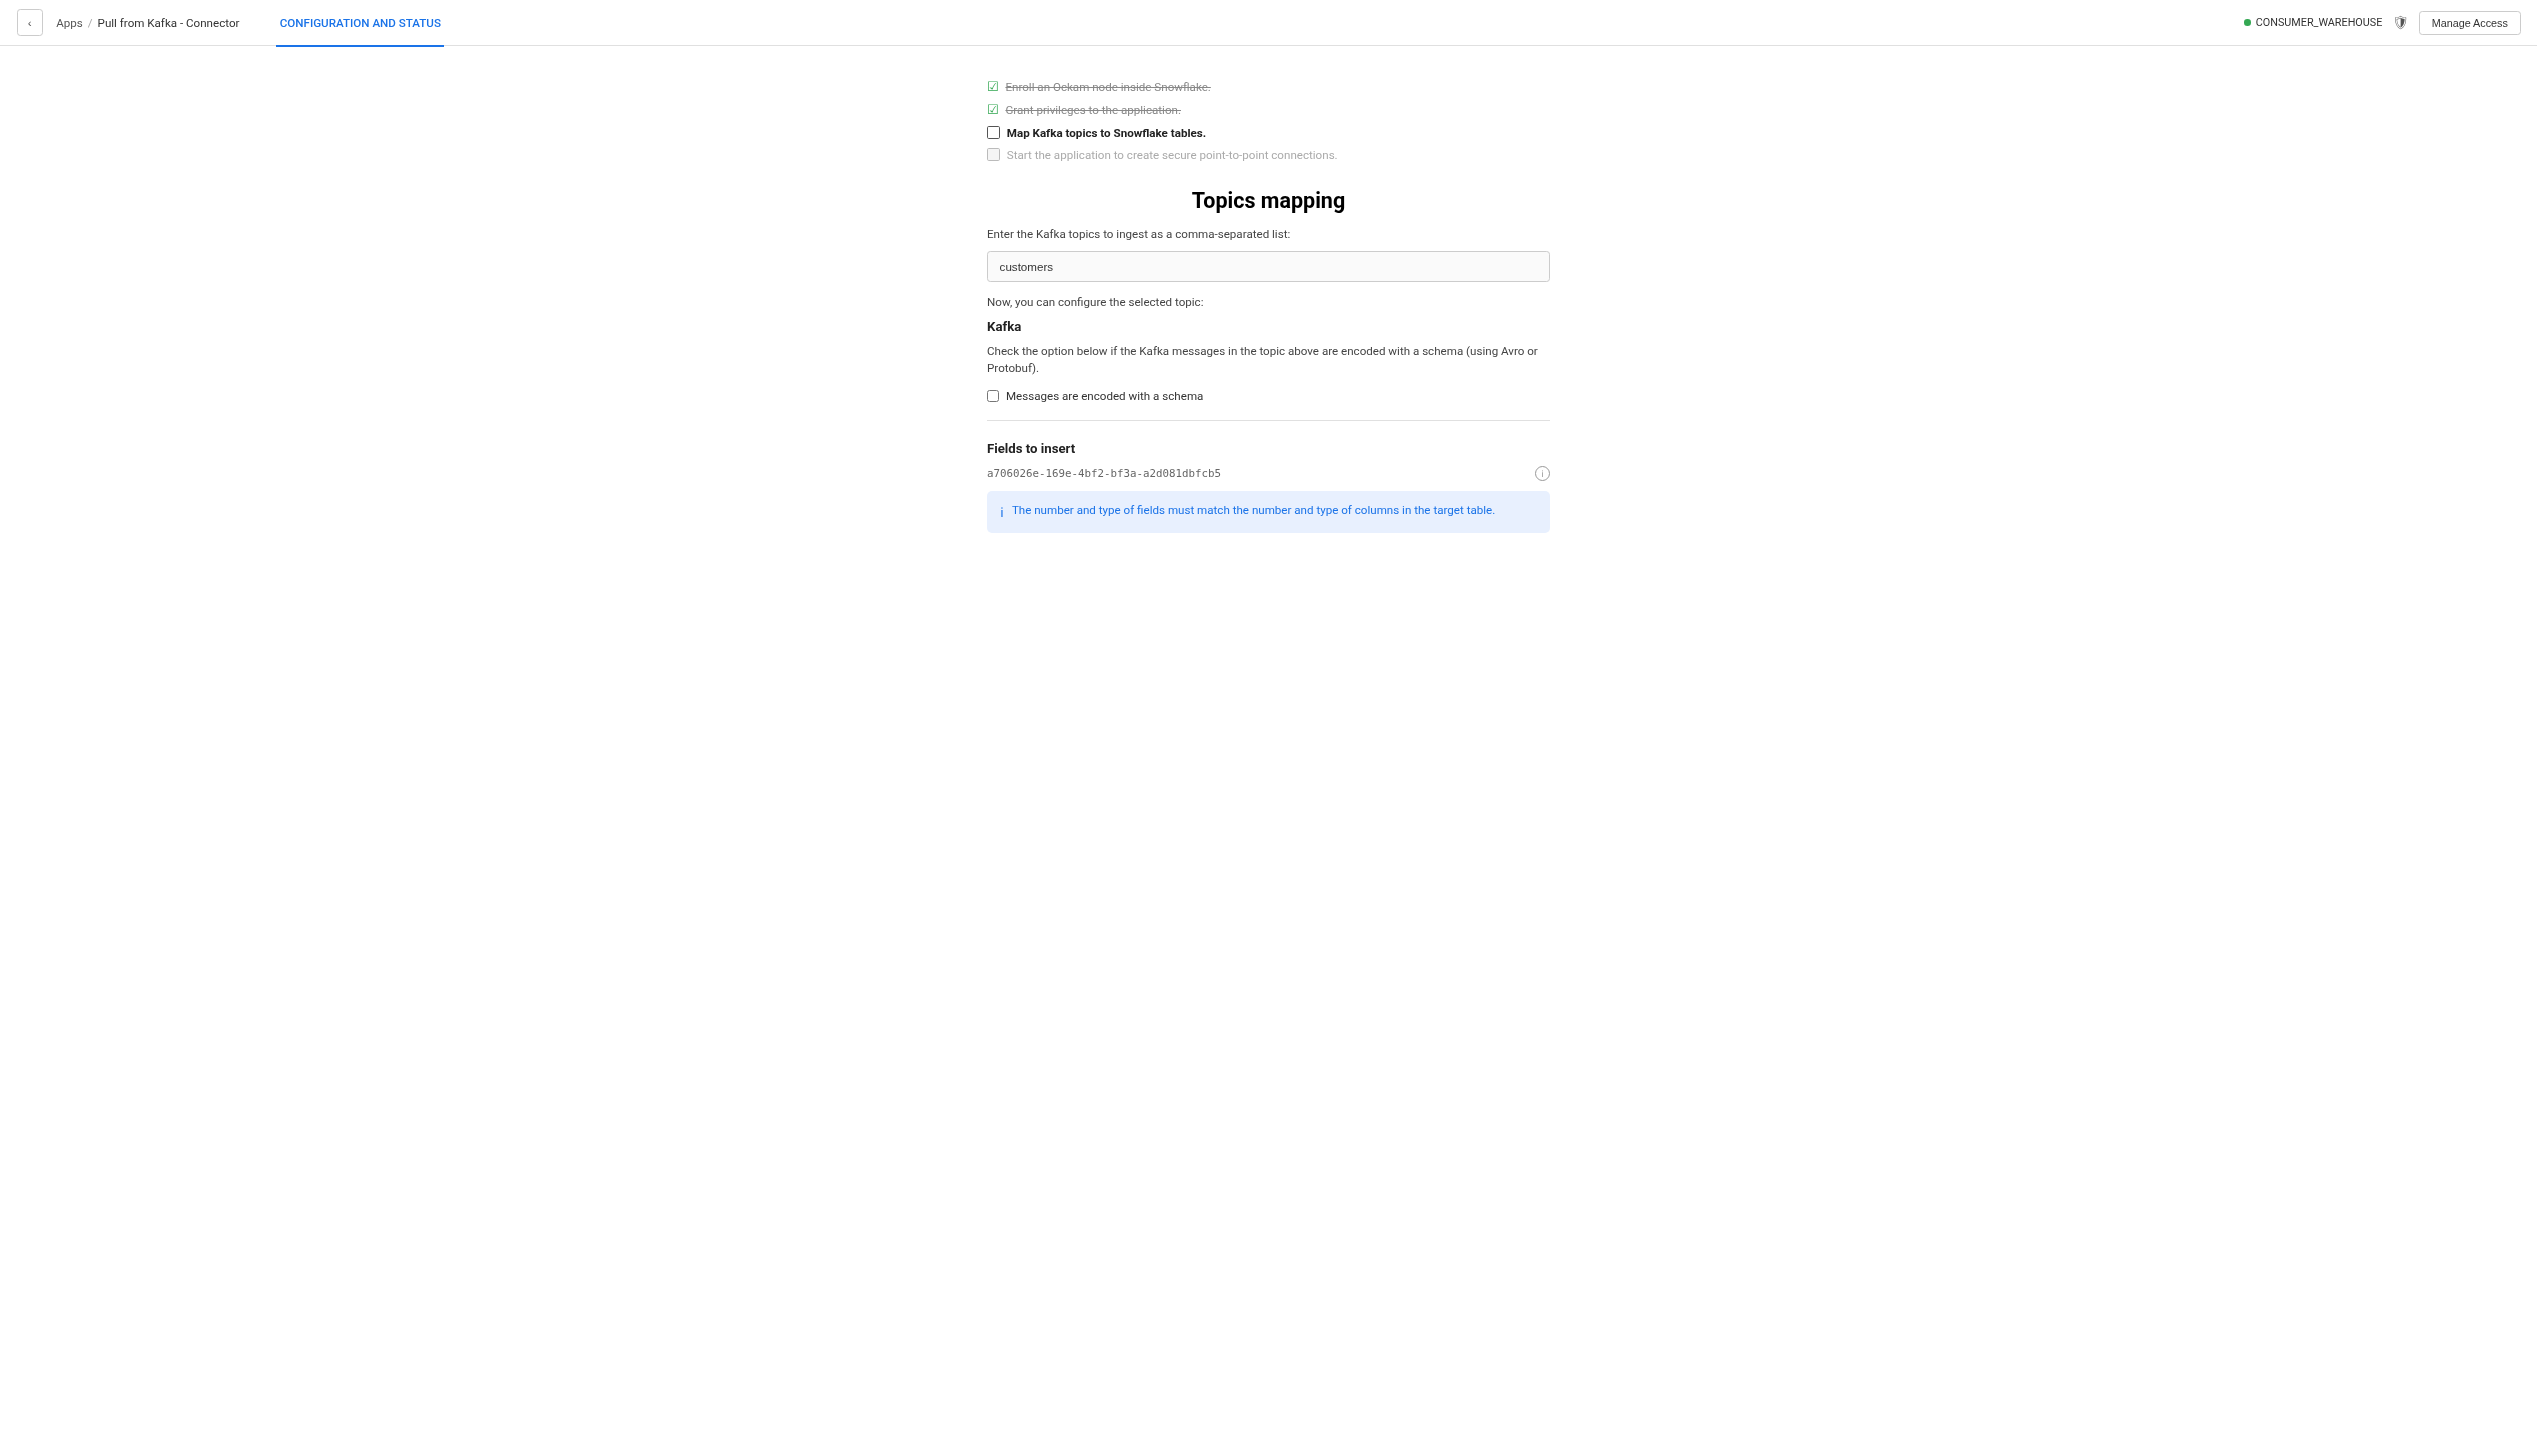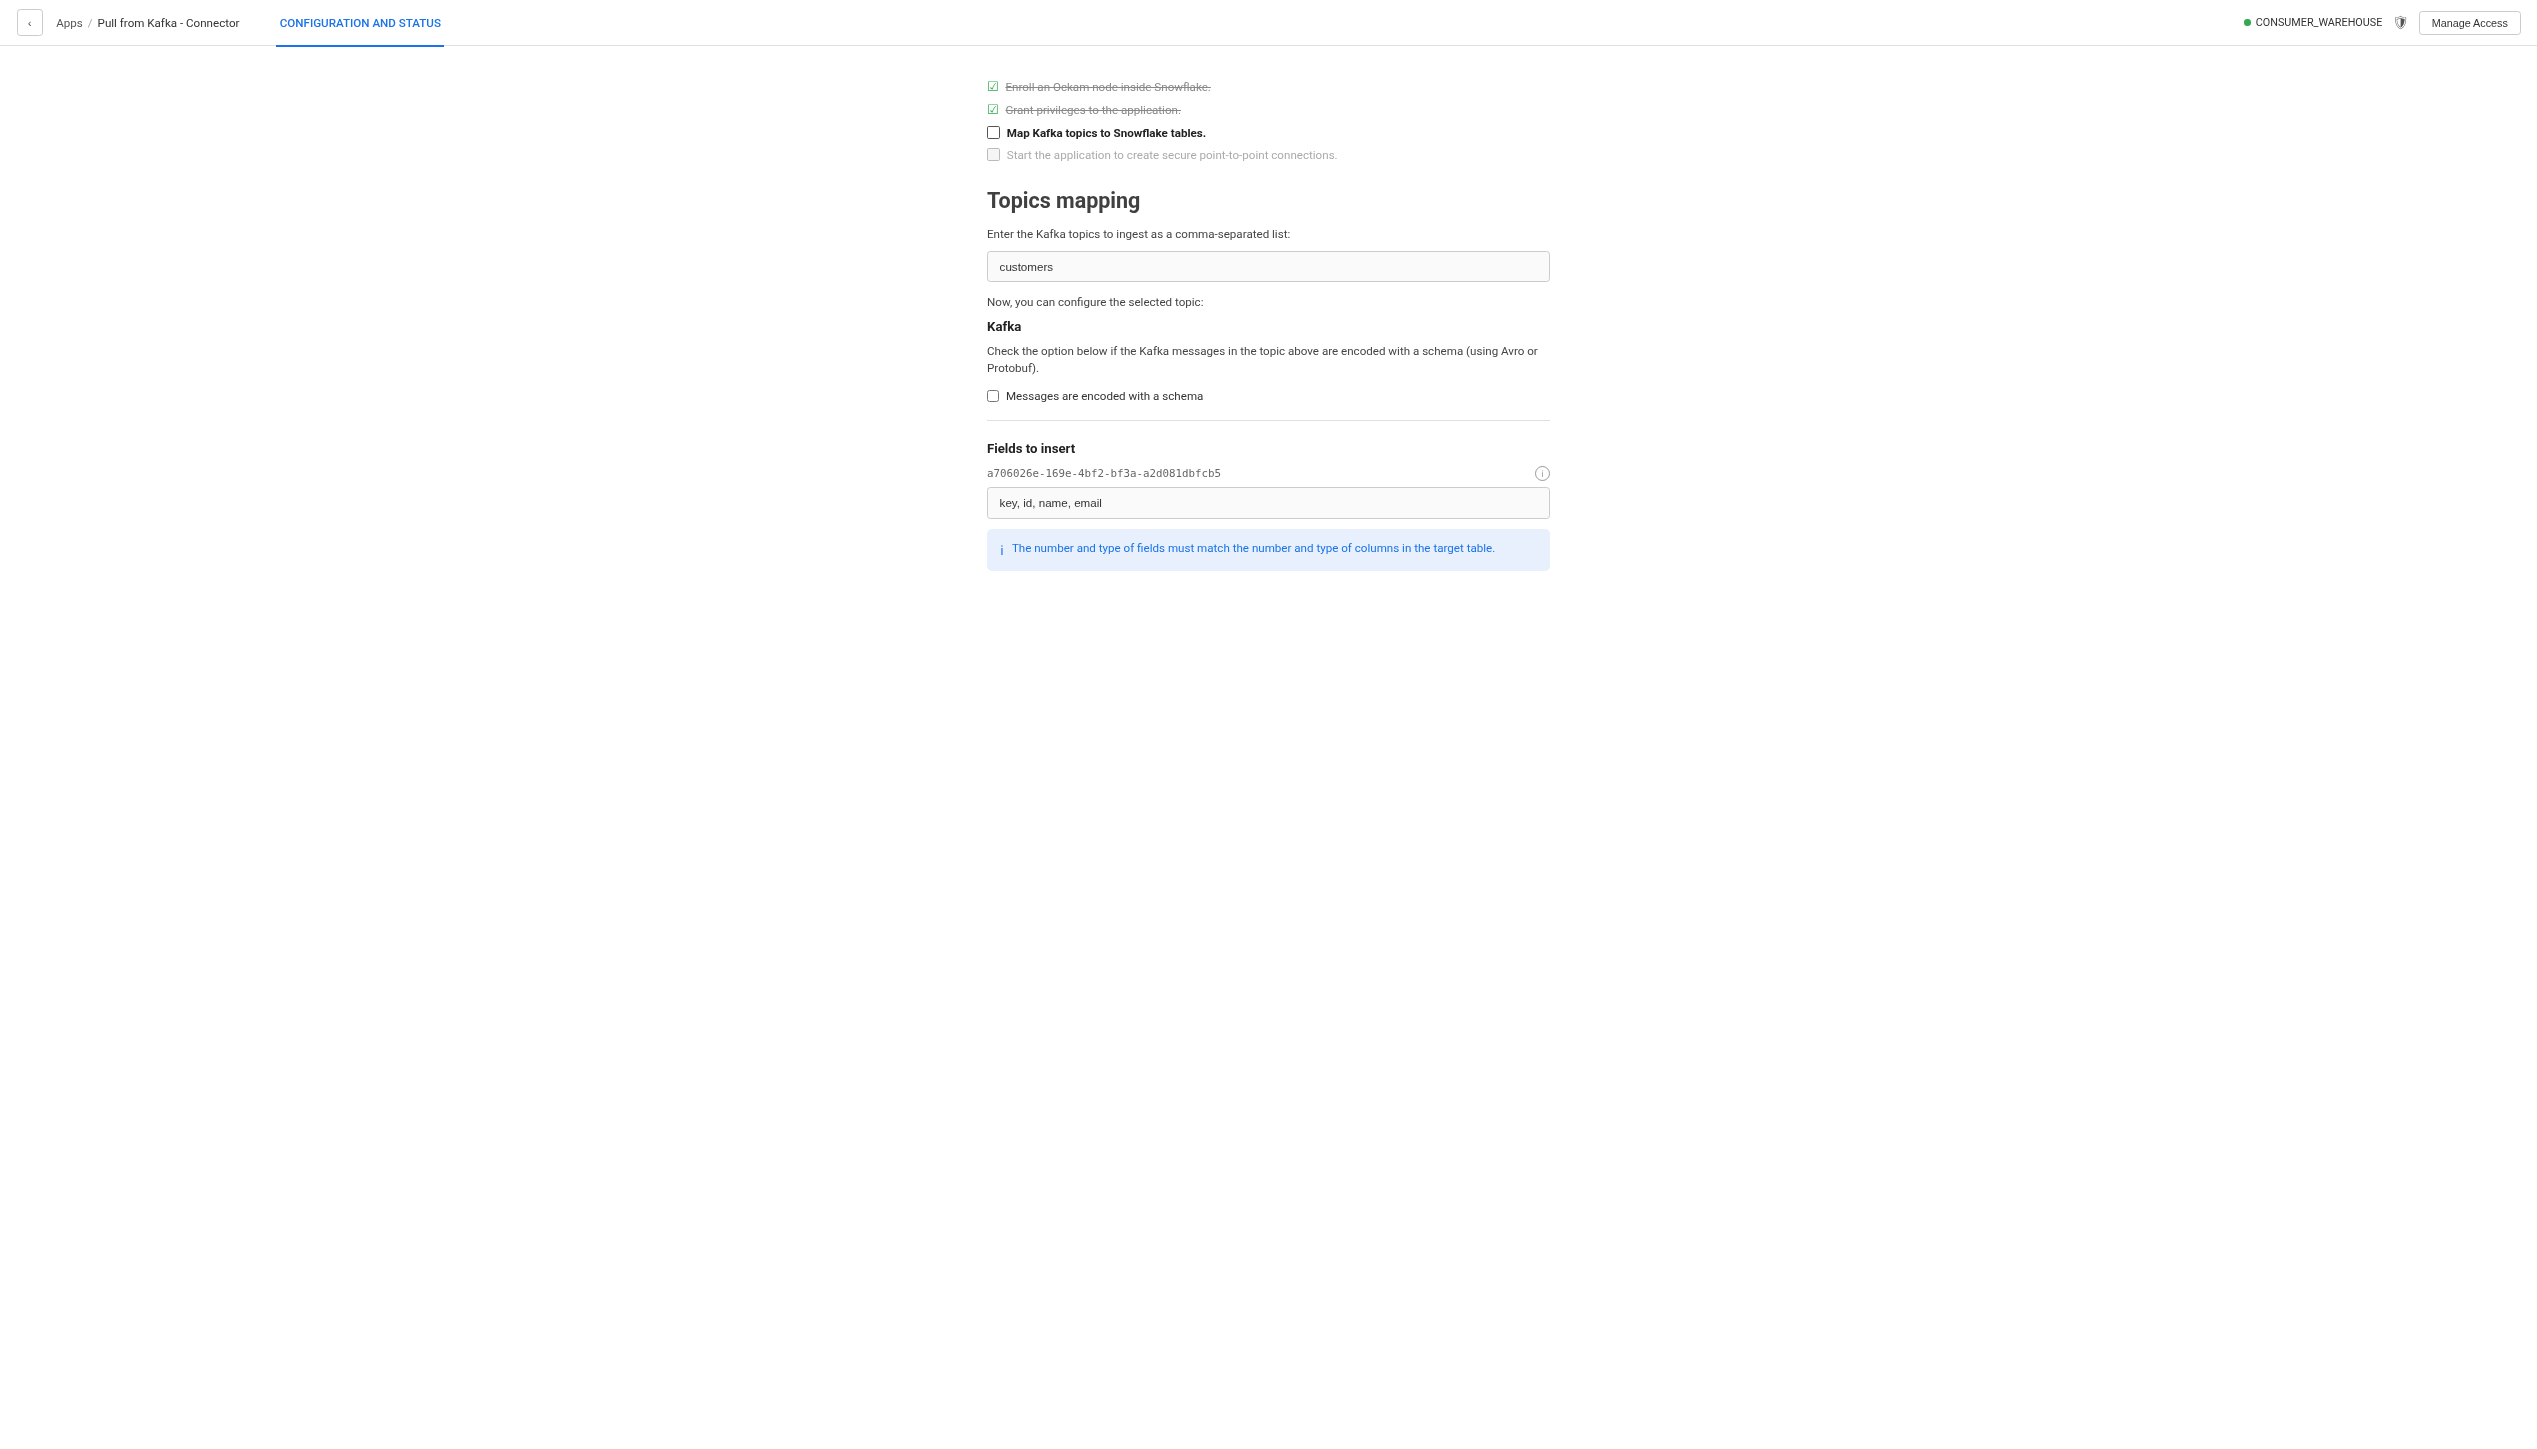--- a/index.html
+++ b/index.html
@@ -123,22 +123,23 @@
       background: #f5f5f5;
     }
     .step-text-inactive {
       color: #aaa;
     }
 
     
     .section-title {
       font-size: 21.5px;
       font-weight: 700;
-      color: #404040;
+      color: #000000;
       margin-bottom: 13.2px;
+      text-align: center;
     }
     .section-desc {
       font-size: 11.6px;
       color: #444;
       margin-bottom: 10px;
     }
     .text-input {
       width: 100%;
       border: 0.8px solid #ccc;
       border-radius: 3.3px;
@@ -305,21 +306,20 @@
   
   <h3 class="fields-heading">Fields to insert</h3>
 
   <div class="field-id-row">
     <span class="field-id">a706026e-169e-4bf2-bf3a-a2d081dbfcb5</span>
     <div class="info-icon">
       <span>ℹ</span>
     </div>
   </div>
 
-  <input class="text-input" type="text" value="key, id, name, email" placeholder="key, id, name, email" style="">
 
   <div class="info-box">
     <span class="info-box-icon">ℹ</span>
     <span class="info-box-text">The number and type of fields must match the number and type of columns in the target table.</span>
   </div>
 
 </main>
 
 
 </body></html>

